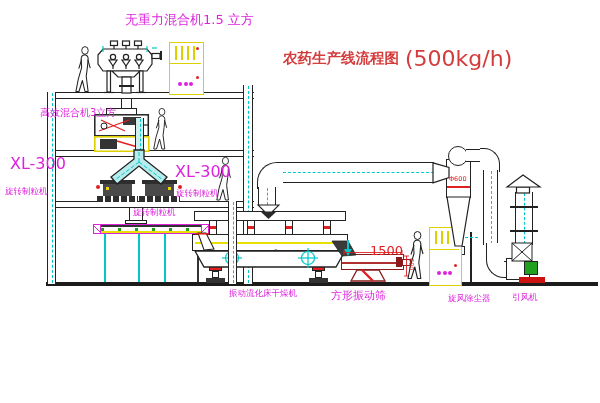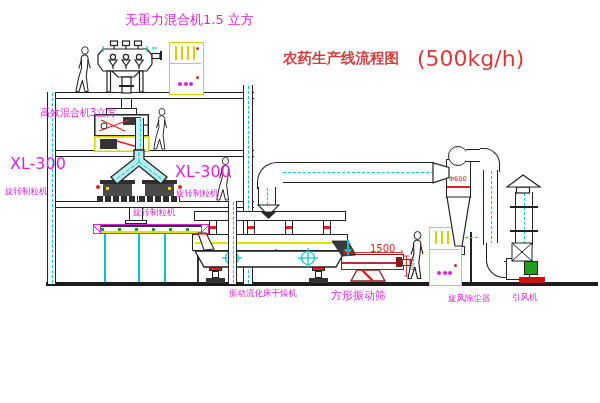--- a/index.html
+++ b/index.html
@@ -300,37 +300,37 @@
     <use href="#person" x="152" y="108" width="19" height="44"></use>
     <use href="#person" x="215" y="156" width="20" height="48"></use>
     <use href="#person" x="406" y="230" width="22" height="53"></use>
   </svg>
 
   <div class="col" style="left:228px;top:201px;width:9px;height:83px;">
     <div class="cl-v"></div>
   </div>
 
   <div class="lbl" style="left:283px;top:48px;color:#d43c3c;">
-    <span style="font-size:14.5px;font-weight:bold;vertical-align:3px;">农药生产线流程图</span><span style="font-size:22px;font-weight:normal;margin-left:18px;">(500kg/h)</span>
+    <span style="font-size:14.5px;font-weight:bold;vertical-align:3px;">农药生产线流程图</span><span style="font-size:22px;font-weight:normal;margin-left:6px;">(500kg/h)</span>
   </div>
 
   <div class="lbl" style="left:85px;top:13px;font-size:13px;margin-left:40px;">无重力混合机1.5 立方</div>
   <div class="lbl" style="left:40px;top:108px;font-size:10px;">高效混合机3立方</div>
 
   <div class="lbl" style="left:10px;top:156px;font-size:16px;">XL-300</div>
   <div class="lbl" style="left:5px;top:187px;font-size:8.5px;">旋转制粒机</div>
   <div class="lbl" style="left:175px;top:164px;font-size:16px;">XL-300</div>
   <div class="lbl" style="left:176px;top:189px;font-size:8.5px;">旋转制粒机</div>
 
   <div class="lbl" style="left:133px;top:208px;font-size:8.5px;">旋转制粒机</div>
 
   <div class="lbl" style="left:229px;top:289px;font-size:8.5px;">振动流化床干燥机</div>
 
   <div class="lbl" style="left:331px;top:290px;font-size:11px;">方形振动筛</div>
 
   <div class="lbl" style="left:448px;top:294px;font-size:8.5px;text-align:center;">旋风除尘器</div>
   <div class="lbl" style="left:512px;top:293px;font-size:8.5px;">引风机</div>
 
   <div class="lbl" style="left:449px;top:176px;font-size:6.5px;color:#e02020;">Φ600</div>
-  <div class="lbl" style="left:370px;top:244px;font-size:10px;color:#e02020;text-align:center;">1500</div>
+  <div class="lbl" style="left:370px;top:244px;font-size:13px;color:#e02020;text-align:center;">1500</div>
   <div class="lbl" style="left:407px;top:258px;font-size:6.5px;color:#e02020;writing-mode:vertical-rl;">600</div>
 
 </div>
 
 </body></html>

